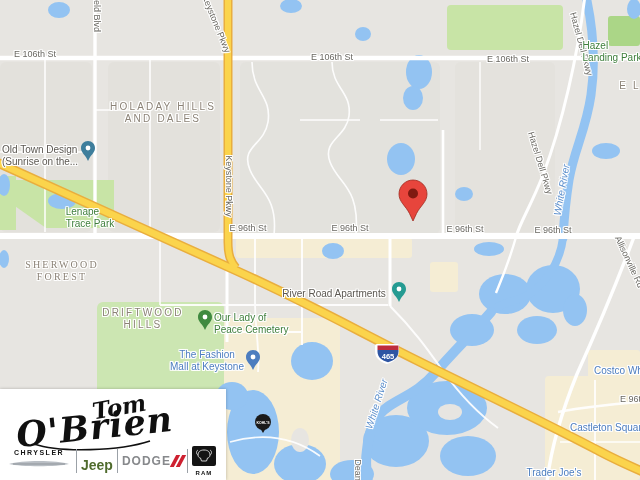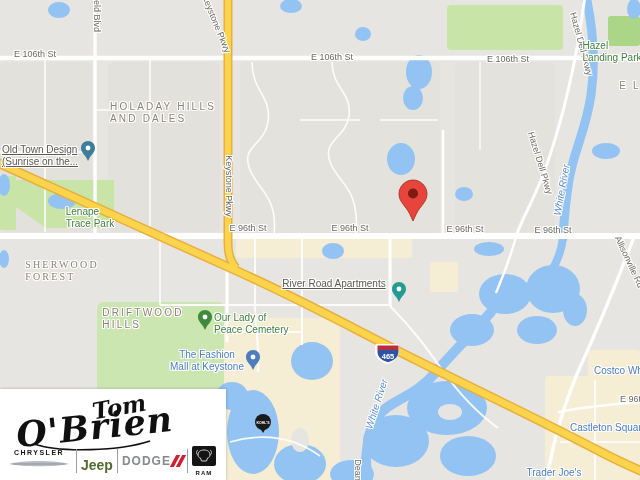--- a/index.html
+++ b/index.html
@@ -4,25 +4,25 @@
 <style>
   html,body{margin:0;padding:0;background:#fff;}
   #stage{position:relative;width:640px;height:480px;overflow:hidden;
          font-family:"Liberation Sans",sans-serif;background:#e7e5e1;}
   #map-svg{position:absolute;left:0;top:0;}
   #labels{position:absolute;left:0;top:0;width:640px;height:480px;}
   .lbl{position:absolute;white-space:nowrap;line-height:1.2;
        text-shadow:1px 0 0 #fff,-1px 0 0 #fff,0 1px 0 #fff,0 -1px 0 #fff,
                    1px 1px 0 #fff,-1px -1px 0 #fff,1px -1px 0 #fff,-1px 1px 0 #fff;}
   .street{font-size:9px;color:#6a6862;}
-  .nb{font-size:10px;color:#8b8276;letter-spacing:2.2px;}
+  .nb{font-size:10px;color:#8b8276;letter-spacing:2.2px;text-align:center;}
   .park{font-size:10px;color:#3f7f3c;}
   .water{font-size:10px;font-style:italic;color:#5c8fcc;}
   .poi{font-size:10px;text-align:center;}
-  .poi.dark{color:#5b5751;text-decoration:underline;}
+  .poi.dark{color:#5b5751;}
   .poi.green{color:#3f7f3c;text-align:left;}
   .poi.shop{color:#4c7dbf;}
   .poi.dark.left{text-align:left;}
   #marker-label{position:absolute;left:428px;top:202px;transform:translate(0,-50%);
        font-size:13px;font-weight:bold;color:#db3a2b;white-space:nowrap;
        text-shadow:1px 0 0 #fff,-1px 0 0 #fff,0 1px 0 #fff,0 -1px 0 #fff,
                    1px 1px 0 #fff,-1px -1px 0 #fff;}
   
   #logo-box{position:absolute;left:0;top:389px;width:226px;height:91px;background:#ffffff;
             box-shadow:0 0 3px rgba(0,0,0,.25);}
@@ -253,21 +253,21 @@
       <div class="lbl water" style="left: 562px; top: 190px; transform: translate(-50%, -50%) rotate(-80deg);">
         <div>White River</div>
       </div>
       <div class="lbl water" style="left: 377px; top: 404px; transform: translate(-50%, -50%) rotate(-72deg);">
         <div>White River</div>
       </div>
       <div class="lbl poi dark left" style="left: 2px; top: 156px; transform: translate(0px, -50%) rotate(0deg);">
         <div>Old Town Design</div>
         <div>(Sunrise on the...</div>
       </div>
-      <div class="lbl poi dark" style="left: 334px; top: 284px; transform: translate(-50%, -50%) rotate(0deg);">
+      <div class="lbl poi dark" style="left: 334px; top: 294px; transform: translate(-50%, -50%) rotate(0deg);">
         <div>River Road Apartments</div>
       </div>
       <div class="lbl poi green" style="left: 214px; top: 324px; transform: translate(0px, -50%) rotate(0deg);">
         <div>Our Lady of</div>
         <div>Peace Cemetery</div>
       </div>
       <div class="lbl poi shop" style="left: 207px; top: 361px; transform: translate(-50%, -50%) rotate(0deg);">
         <div>The Fashion</div>
         <div>Mall at Keystone</div>
       </div>

